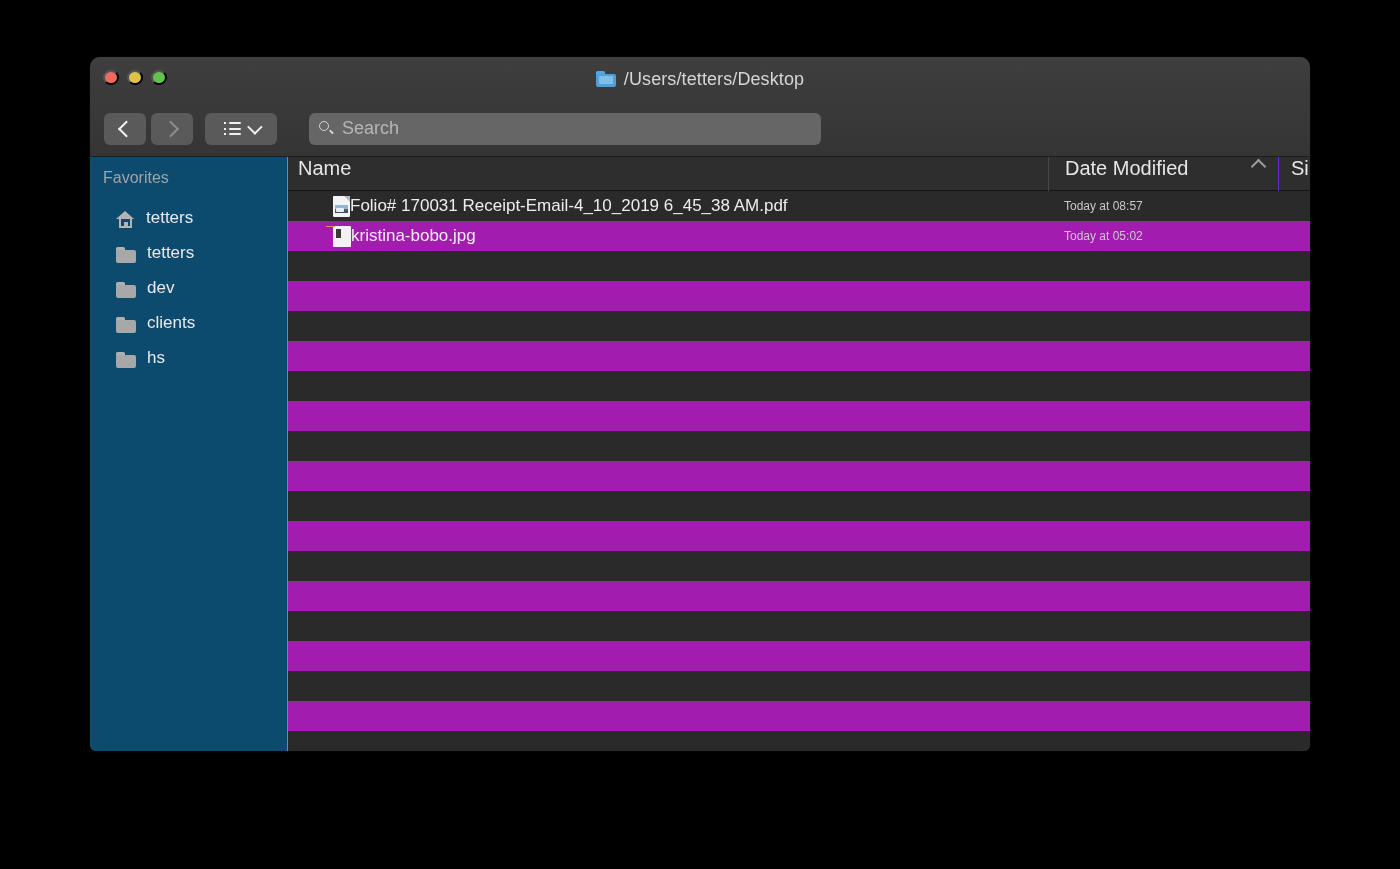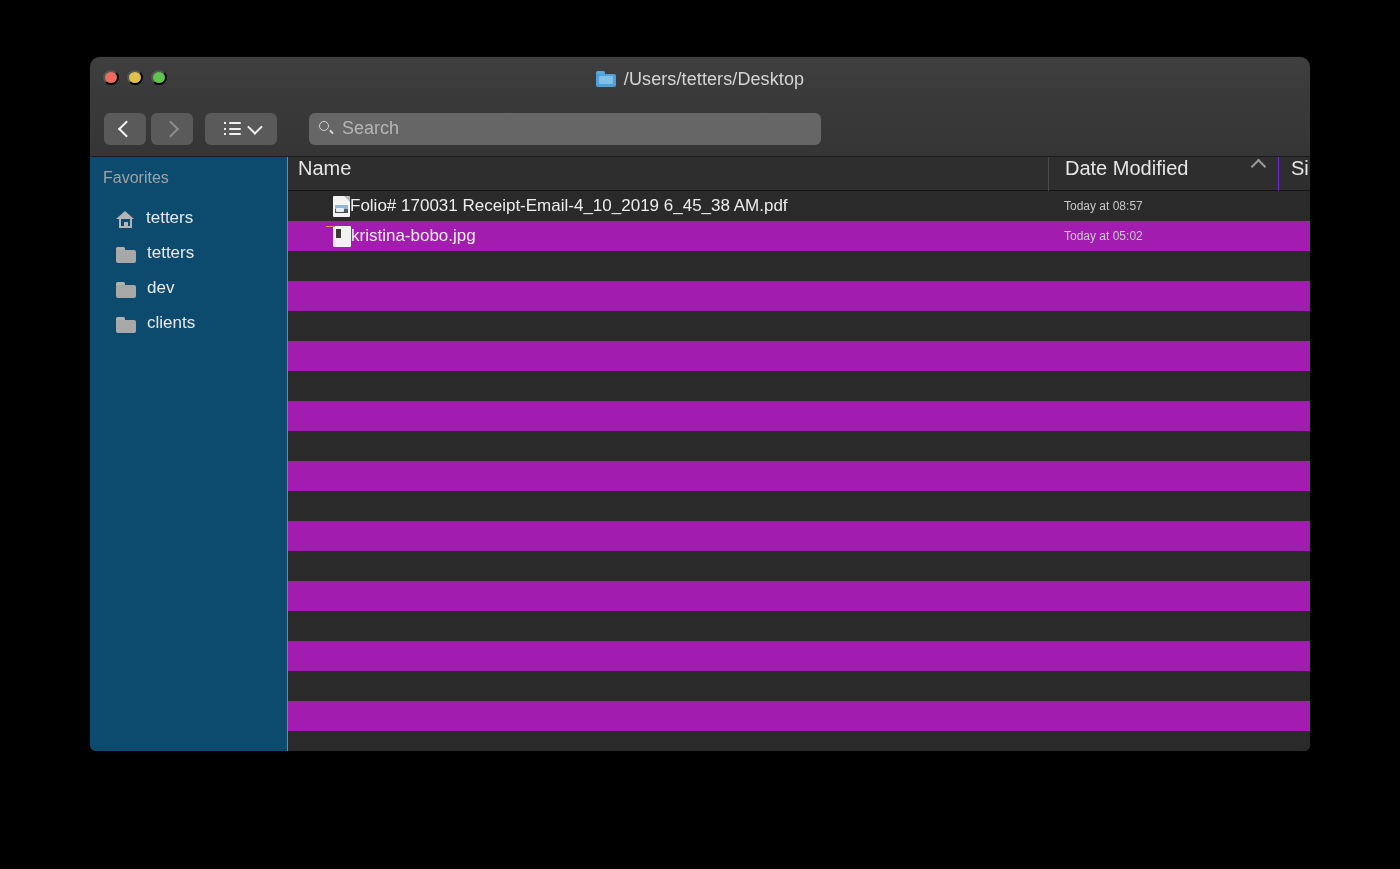--- a/index.html
+++ b/index.html
@@ -519,20 +519,27 @@
         </div>
 
         <div class="side-item">
           <span class="folder-icon">
             <span class="tab"></span>
               <span class="body"></span>
           </span>
           <span class="side-label">clients</span>
         </div>
 
+        <div class="side-item">
+          <span class="folder-icon">
+            <span class="tab"></span>
+              <span class="body"></span>
+          </span>
+          <span class="side-label">hs</span>
+        </div>
       </div>
 
       <div class="filelist">
 
         <div class="col-header">
           <div class="col name">
             <span>Name</span>
           </div>
           <div class="col date">
             <span>Date Modified</span>

